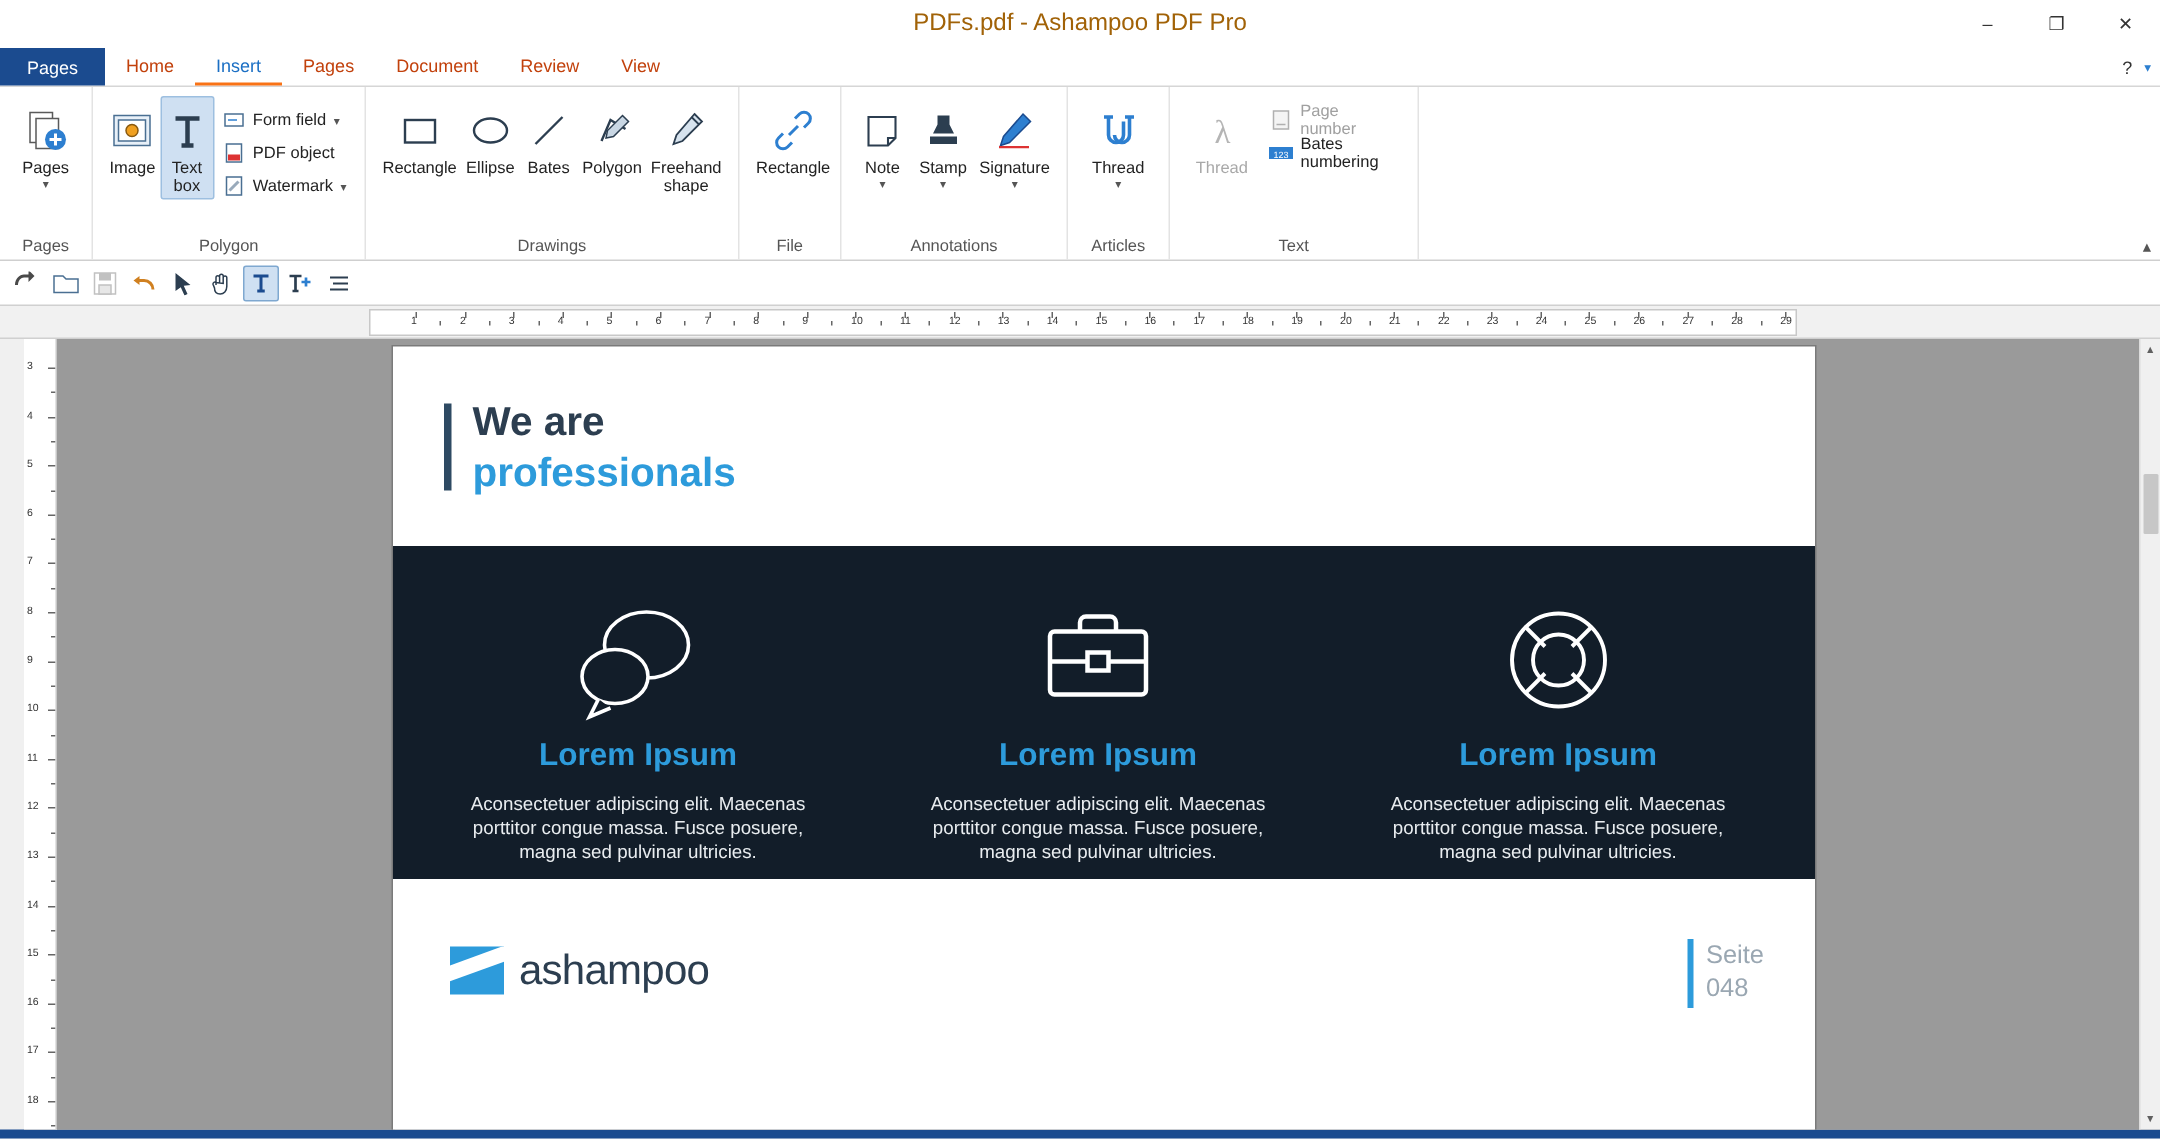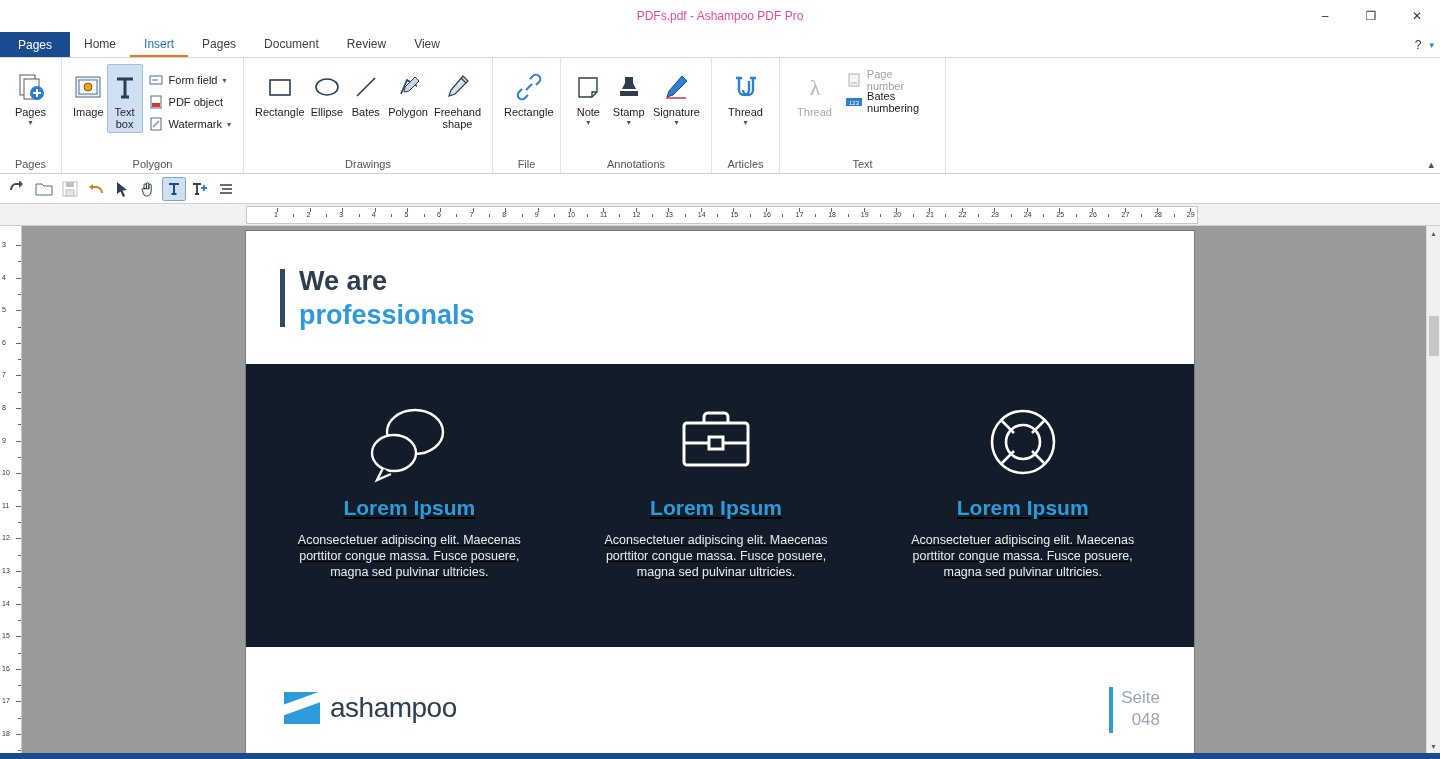--- a/index.html
+++ b/index.html
@@ -18,22 +18,22 @@
   .titlebar {
     height: 32px;
     background: #ffffff;
     display: flex;
     align-items: center;
     justify-content: center;
     position: relative;
     border-bottom: 0px solid #e0e0e0;
   }
   .titlebar .title {
-    font-size: 12px;
-    color: #ec4899;
+    font-size: 16px;
+    color: #a16207;
   }
   .winbtns {
     position: absolute;
     right: 0; top: 0;
     height: 32px;
     display: flex;
   }
   .winbtn {
     width: 46px; height: 32px;
     display: flex; align-items: center; justify-content: center;
@@ -51,21 +51,21 @@
   }
   .tab-file {
     background: #1b4b8f;
     color: #fff;
     font-size: 12px;
     padding: 0 18px;
     display: flex; align-items: center;
   }
   .tab {
     font-size: 12px;
-    color: #404040;
+    color: #c2410c;
     padding: 0 14px;
     display: flex; align-items: center;
     border-bottom: 2px solid transparent;
   }
   .tab.active {
     color: #1b6fc4;
     border-bottom: 2px solid #f97316;
   }
   .help-area {
     position: absolute;
@@ -175,20 +175,21 @@
   }
   .tickno { position: absolute; font-size: 7px; color: #333; }
   .tick { position: absolute; background: #666; }
 
   
   .docwrap {
     position: relative;
     height: 527px;
     background: #9a9a9a;
     display: flex;
+    margin-left: 16px;
   }
   .doc-scroll-area {
     position: absolute;
     left: 22px; right: 14px; top: 0; bottom: 0;
     background: #9a9a9a;
     overflow: hidden;
   }
   .page {
     position: absolute;
     left: 224px; top: 5px;
@@ -204,24 +205,23 @@
   }
   .title-bar-accent {
     width: 5px; height: 58px; background: #2e4a63; margin-right: 14px;
   }
   .page-title { line-height: 34px; }
   .page-title .l1 { font-size: 27px; font-weight: bold; color: #2c3e50; }
   .page-title .l2 { font-size: 27px; font-weight: bold; color: #2d9bdb; }
 
   .dark-band {
     background: #121d29;
-    height: 283px;
+    height: 222px;
     display: flex;
     padding: 30px 18px 10px 10px;
-    text-decoration: underline;
   }
   .col { flex: 1; display: flex; flex-direction: column; align-items: center; padding: 0 24px; }
   .col .icon-slot { height: 96px; display: flex; align-items: center; justify-content: center; }
   .col .col-title { color: #2d9bdb; font-size: 21px; font-weight: bold; margin-top: 6px; }
   .col .col-text { color: #e9edf0; font-size: 12.5px; line-height: 16px; text-align: center; margin-top: 12px; }
 
   .page-foot {
     height: 224px;
     position: relative;
     padding: 45px 0 0 38px;
@@ -231,21 +231,21 @@
   .logo-mark:after {
     content: ""; position: absolute; left: -4px; top: 6px;
     width: 46px; height: 10px; background: #fff; transform: rotate(-20deg);
   }
   .logo-text { font-size: 28px; color: #2c3e50; letter-spacing: -.5px; }
   .seite {
     position: absolute; right: 34px; top: 40px;
     display: flex; align-items: flex-start; gap: 8px;
   }
   .seite .bar { width: 4px; height: 46px; background: #2d9bdb; }
-  .seite .txt { color: #9aa7b2; font-size: 17px; line-height: 22px; text-align: right; }
+  .seite .txt { color: #9aa7b2; font-size: 17px; line-height: 22px; }
 
   
   .vscroll {
     position: absolute; right: 0; top: 0; bottom: 0; width: 14px;
     background: #f0f0f0; border-left: 1px solid #dcdcdc;
   }
   .vscroll .arrow {
     height: 14px; display: flex; align-items: center; justify-content: center;
     font-size: 7px; color: #606060;
   }

